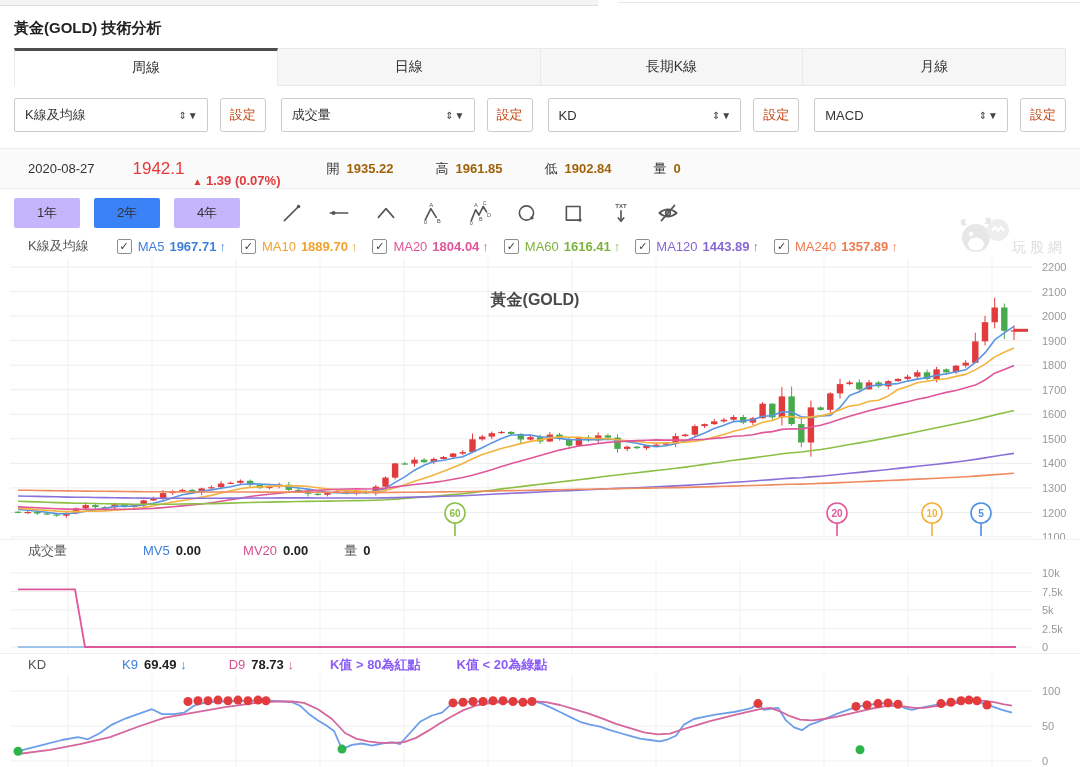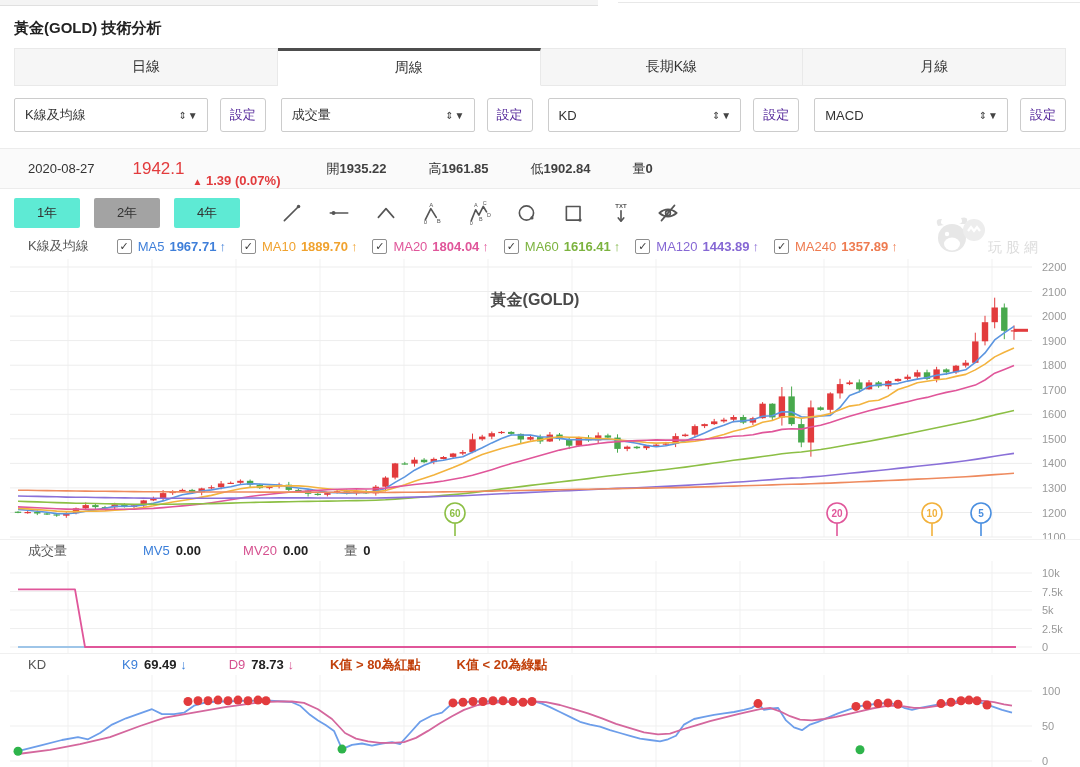--- a/index.html
+++ b/index.html
@@ -10,66 +10,66 @@
 .top-strip .seg2{position:absolute;left:618px;top:2px;width:462px;height:1px;background:#e8e8e8}
 .page-title{font-size:15px;font-weight:bold;color:#222;padding:12px 14px 10px}
 .tabs{display:flex;margin:0 14px;height:38px}
 .tab{flex:1;display:flex;align-items:center;justify-content:center;font-size:14px;color:#333;background:#f6f6f6;border:1px solid #e9e9e9;border-left:none;cursor:pointer}
 .tab:first-child{border-left:1px solid #e9e9e9}
 .tab.active{background:#fff;border-top:3px solid #4d4d4d;border-bottom:1px solid #fff}
 .selector-row{display:flex;gap:15px;margin:12px 14px 0;height:34px}
 .sel-group{flex:1;display:flex;gap:12px}
 .select{flex:1;display:flex;align-items:center;justify-content:space-between;border:1px solid #ccc;border-radius:2px;padding:0 8px 0 10px;font-size:13px;background:#fff;cursor:pointer}
 .select .arrows{color:#444;font-size:10px;letter-spacing:1px}
-.btn-set{width:46px;display:flex;align-items:center;justify-content:center;border:1px solid #ccc;border-radius:3px;background:#fff;font-size:13px;color:#4c1d95;cursor:pointer}
+.btn-set{width:46px;display:flex;align-items:center;justify-content:center;border:1px solid #ccc;border-radius:3px;background:#fff;font-size:13px;color:#c2410c;cursor:pointer}
 .quote{display:flex;align-items:center;margin-top:16px;height:41px;background:#fafafa;border-top:1px solid #ececec;border-bottom:1px solid #ececec;padding:8px 28px;font-size:13px;color:#333}
 .quote .date{margin-right:38px}
 .price{font-size:17px;font-weight:normal;margin-right:8px}
 .change{font-size:13px;font-weight:bold;margin-right:46px}
 .change .tri{font-size:10px}
 .q-pair{margin-right:42px;white-space:nowrap}
-.q-pair b{color:#404040}
+.q-pair b{margin-left:7px;color:#a16207}
 .toolbar{display:flex;align-items:center;margin:8px 14px 0;height:32px}
-.range-btn{width:66px;height:30px;display:flex;align-items:center;justify-content:center;background:#5eead4;border-radius:2px;font-size:13px;color:#333;margin-right:14px;cursor:pointer}
-.range-btn.active{background:#a3a3a3}
+.range-btn{width:66px;height:30px;display:flex;align-items:center;justify-content:center;background:#c4b5fd;border-radius:2px;font-size:13px;color:#333;margin-right:14px;cursor:pointer}
+.range-btn.active{background:#3b82f6}
 .tools{display:flex;align-items:center;gap:23px;margin-left:26px}
 .tool{width:24px;height:24px;cursor:pointer}
 .tool svg{stroke:#555;fill:none;stroke-width:1.5;stroke-linecap:round;stroke-linejoin:round}
 .legend-row{display:flex;align-items:center;height:26px;padding-left:28px;font-size:13px;margin-top:4px}
 .legend-label{color:#555;margin-right:28px}
 .leg-item{display:flex;align-items:center;margin-right:15px;font-weight:bold;cursor:default}
 .cb{width:15px;height:15px;border:1.5px solid #8e8e8e;border-radius:2px;background:#fff;color:#3a3a3a;font-size:11px;line-height:12px;text-align:center;margin-right:6px;font-weight:normal;cursor:pointer}
 .leg-item .nm{font-weight:normal;margin-right:5px}
 .leg-item .ar{margin-left:3px}
 .pane-hd{display:flex;align-items:center;height:22px;padding-left:28px;font-size:13px;color:#555;border-top:1px solid #f0f0f0;background:#fff}
 .pane-hd .lab{margin-right:0}
 .pane-hd .g1{margin-left:76px}
 .pane-hd .g2{margin-left:42px}
 .pane-hd .g3{margin-left:36px}
 .pane-hd b{color:#222;margin-left:6px}
-.pane-hd .note{font-weight:bold;color:#c2410c;margin-left:36px}
+.pane-hd .note{font-weight:bold;color:#8b5cf6;margin-left:36px}
 .kblue{color:#3b7fd9}.kpink{color:#d5508f}
 svg text{font-family:"Liberation Sans","DejaVu Sans",sans-serif}
 .chart-svg{display:block}
-.watermark{position:absolute;left:930px;top:212px;pointer-events:none}
+.watermark{position:absolute;left:954px;top:212px;pointer-events:none}
 </style>
 </head>
 <body>
 <div id="wrap">
 
 <div class="top-strip">
       <div class="seg1"></div>
       <div class="seg2"></div>
     </div>
 
 <div class="page-title">黃金(GOLD) 技術分析</div>
 
 <div class="tabs">
+  <div class="tab active">周線</div>
   <div class="tab">日線</div>
-  <div class="tab active">周線</div>
   <div class="tab">長期K線</div>
   <div class="tab">月線</div>
 </div>
 
 <div class="selector-row">
   <div class="sel-group">
     <div class="select">
           <span>K線及均線</span>
           <span class="arrows">⇕▼</span>
         </div>

